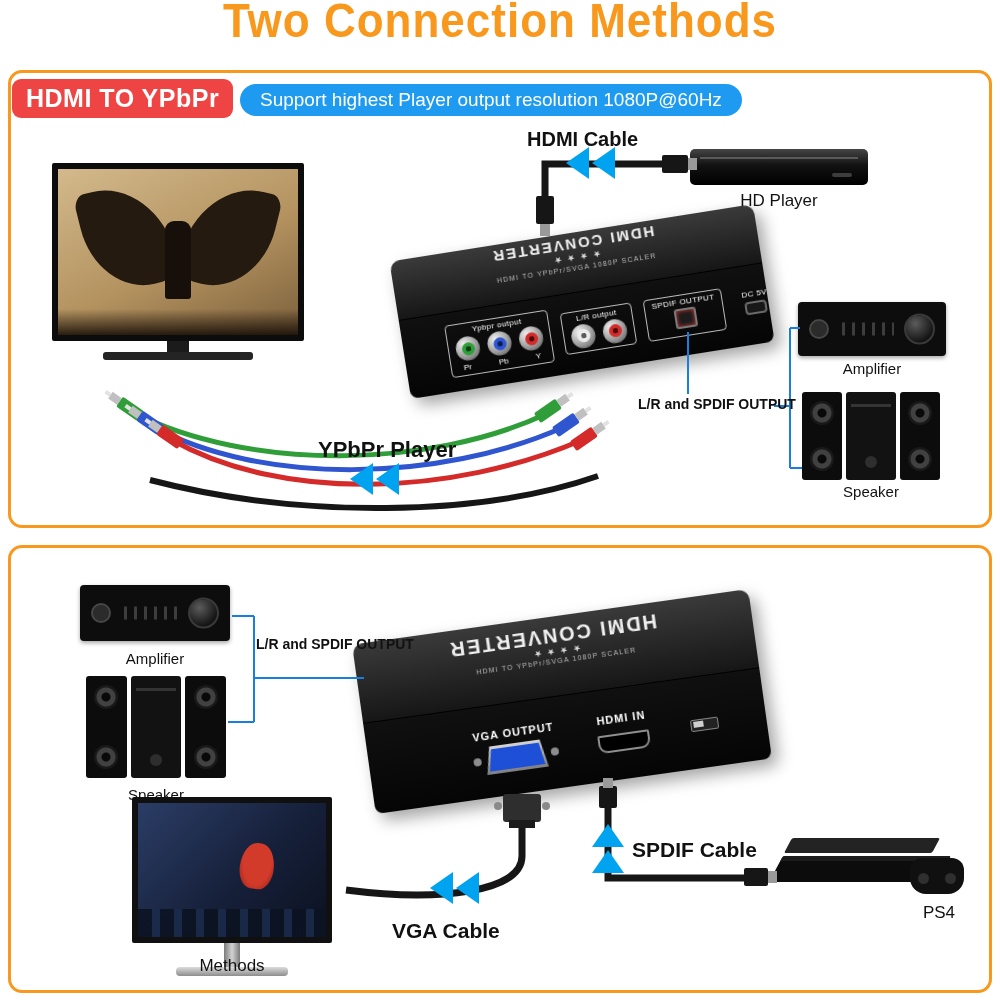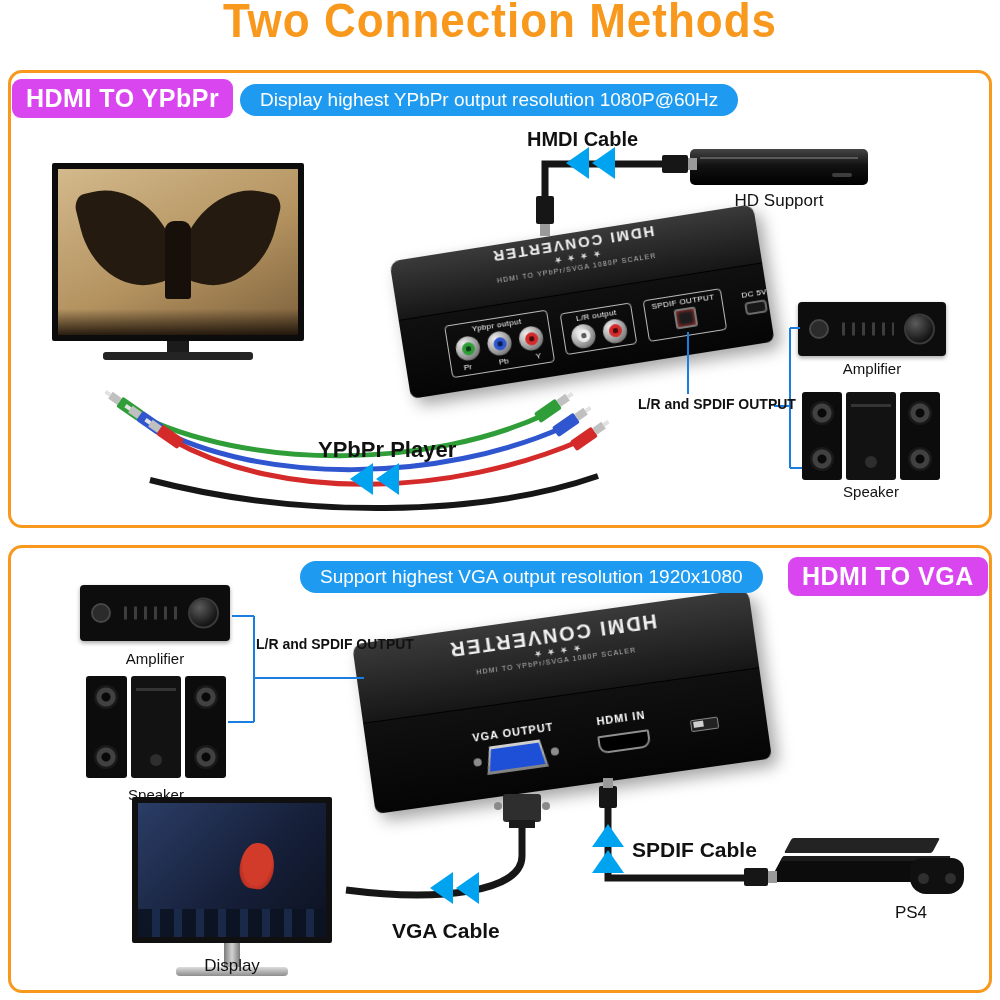--- a/index.html
+++ b/index.html
@@ -10,21 +10,21 @@
   .title{position:absolute;left:0;top:-4px;width:1000px;text-align:center;
          font-size:44px;font-weight:800;letter-spacing:1px;color:#F8981D;
          transform:scaleY(1.08);margin:0;}
 
   
   .panel{position:absolute;border:3px solid #F8981D;border-radius:14px;background:#fff;z-index:0;}
   .panel1{left:8px;top:70px;width:978px;height:452px;}
   .panel2{left:8px;top:545px;width:978px;height:442px;}
 
   
-  .badge{position:absolute;background:#d946ef;color:#fff;font-weight:800;font-size:25px;
+  .badge{position:absolute;background:#ef4444;color:#fff;font-weight:800;font-size:25px;
          padding:5px 14px;border-radius:9px;z-index:3;letter-spacing:.5px;}
   .badge1{left:12px;top:79px;}
   .badge2{left:788px;top:557px;}
   .pill{position:absolute;background:#1E9BF0;color:#fff;font-size:19px;
         padding:5px 20px;border-radius:22px;z-index:3;white-space:nowrap;}
   .pill1{left:240px;top:84px;}
   .pill2{left:300px;top:561px;}
 
   
   .layer-devices{position:absolute;inset:0;z-index:1;}
@@ -38,21 +38,21 @@
   .lbl-hmdi{left:527px;top:128px;font-size:20px;font-weight:700;}
   .lbl-hdplayer{left:690px;top:191px;width:178px;}
   .lbl-lr1{left:638px;top:396px;font-size:14px;font-weight:700;}
   .lbl-amp1{left:798px;top:360px;width:148px;font-size:15px;}
   .lbl-spk1{left:802px;top:483px;width:138px;font-size:15px;}
   .lbl-ypbpr{left:318px;top:437px;font-size:22px;font-weight:700;}
   .lbl-amp2{left:80px;top:650px;width:150px;font-size:15px;}
   .lbl-spk2{left:86px;top:786px;width:140px;font-size:15px;}
   .lbl-lr2{left:256px;top:636px;font-size:14px;font-weight:700;}
   .lbl-hdmi2{left:632px;top:838px;font-size:21px;font-weight:700;}
-  .lbl-ps4{left:876px;top:903px;width:70px;}
+  .lbl-ps4{left:904px;top:903px;width:70px;}
   .lbl-vga{left:392px;top:919px;font-size:21px;font-weight:700;}
   .lbl-disp{left:132px;top:956px;width:200px;}
 
   
   .chev{position:absolute;display:flex;gap:3px;z-index:3;}
   .chev.row i{display:block;width:0;height:0;border-top:16px solid transparent;
               border-bottom:16px solid transparent;border-right:23px solid #00A3EF;}
   .chev.up{flex-direction:column;}
   .chev.up i{display:block;width:0;height:0;border-left:16px solid transparent;
              border-right:16px solid transparent;border-bottom:23px solid #00A3EF;}
@@ -373,48 +373,46 @@
       <rect x="599" y="786" width="18" height="22" rx="2" fill="#161616"></rect>
       <rect x="603" y="778" width="10" height="10" fill="#9a9a9a"></rect>
       <rect x="744" y="868" width="24" height="18" rx="2" fill="#161616"></rect>
       <rect x="768" y="871" width="9" height="12" fill="#9a9a9a"></rect>
     </g>
   </svg>
 
   <div class="layer-labels">
 
     <div class="badge badge1">HDMI TO YPbPr</div>
-    <div class="pill pill1">Display highest YPbPr output resolution 1080P@60Hz</div>
-
-    <div class="lbl lbl-hmdi">HMDI Cable</div>
-    <div class="lbl ctr lbl-hdplayer">HD Support</div>
+    <div class="pill pill1">Support highest Player output resolution 1080P@60Hz</div>
+
+    <div class="lbl lbl-hmdi">HDMI Cable</div>
+    <div class="lbl ctr lbl-hdplayer">HD Player</div>
     <div class="lbl lbl-lr1">L/R and SPDIF OUTPUT</div>
     <div class="lbl ctr lbl-amp1">Amplifier</div>
     <div class="lbl ctr lbl-spk1">Speaker</div>
     <div class="lbl lbl-ypbpr">YPbPr Player</div>
 
     <div class="chev row chev-hdmi1">
         <i></i>
         <i></i>
       </div>
     <div class="chev row chev-ypbpr">
         <i></i>
         <i></i>
       </div>
 
-    <div class="pill pill2">Support highest VGA output resolution 1920x1080</div>
-    <div class="badge badge2">HDMI TO VGA</div>
 
     <div class="lbl ctr lbl-amp2">Amplifier</div>
     <div class="lbl ctr lbl-spk2">Speaker</div>
     <div class="lbl lbl-lr2">L/R and SPDIF OUTPUT</div>
     <div class="lbl lbl-hdmi2">SPDIF Cable</div>
     <div class="lbl ctr lbl-ps4">PS4</div>
     <div class="lbl lbl-vga">VGA Cable</div>
-    <div class="lbl ctr lbl-disp">Display</div>
+    <div class="lbl ctr lbl-disp">Methods</div>
 
     <div class="chev up chev-hdmiup">
         <i></i>
         <i></i>
       </div>
     <div class="chev row chev-vga">
         <i></i>
         <i></i>
       </div>
   </div>

